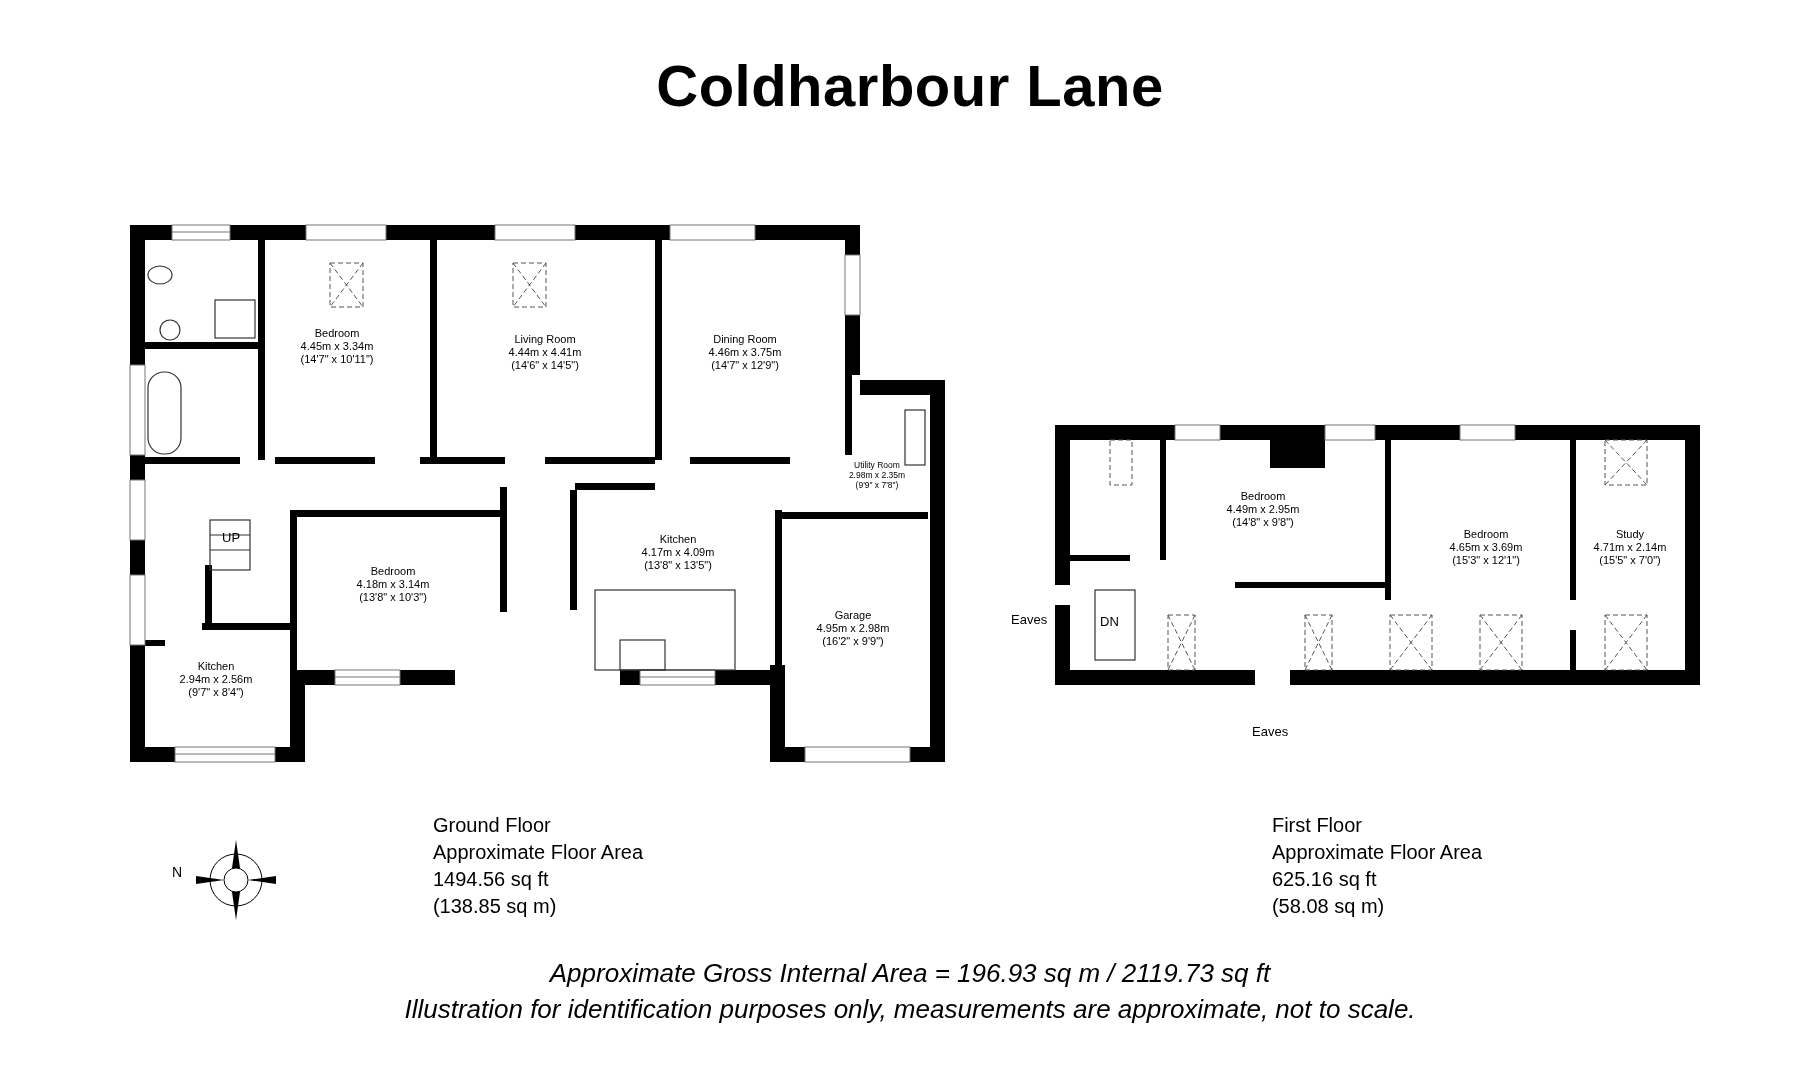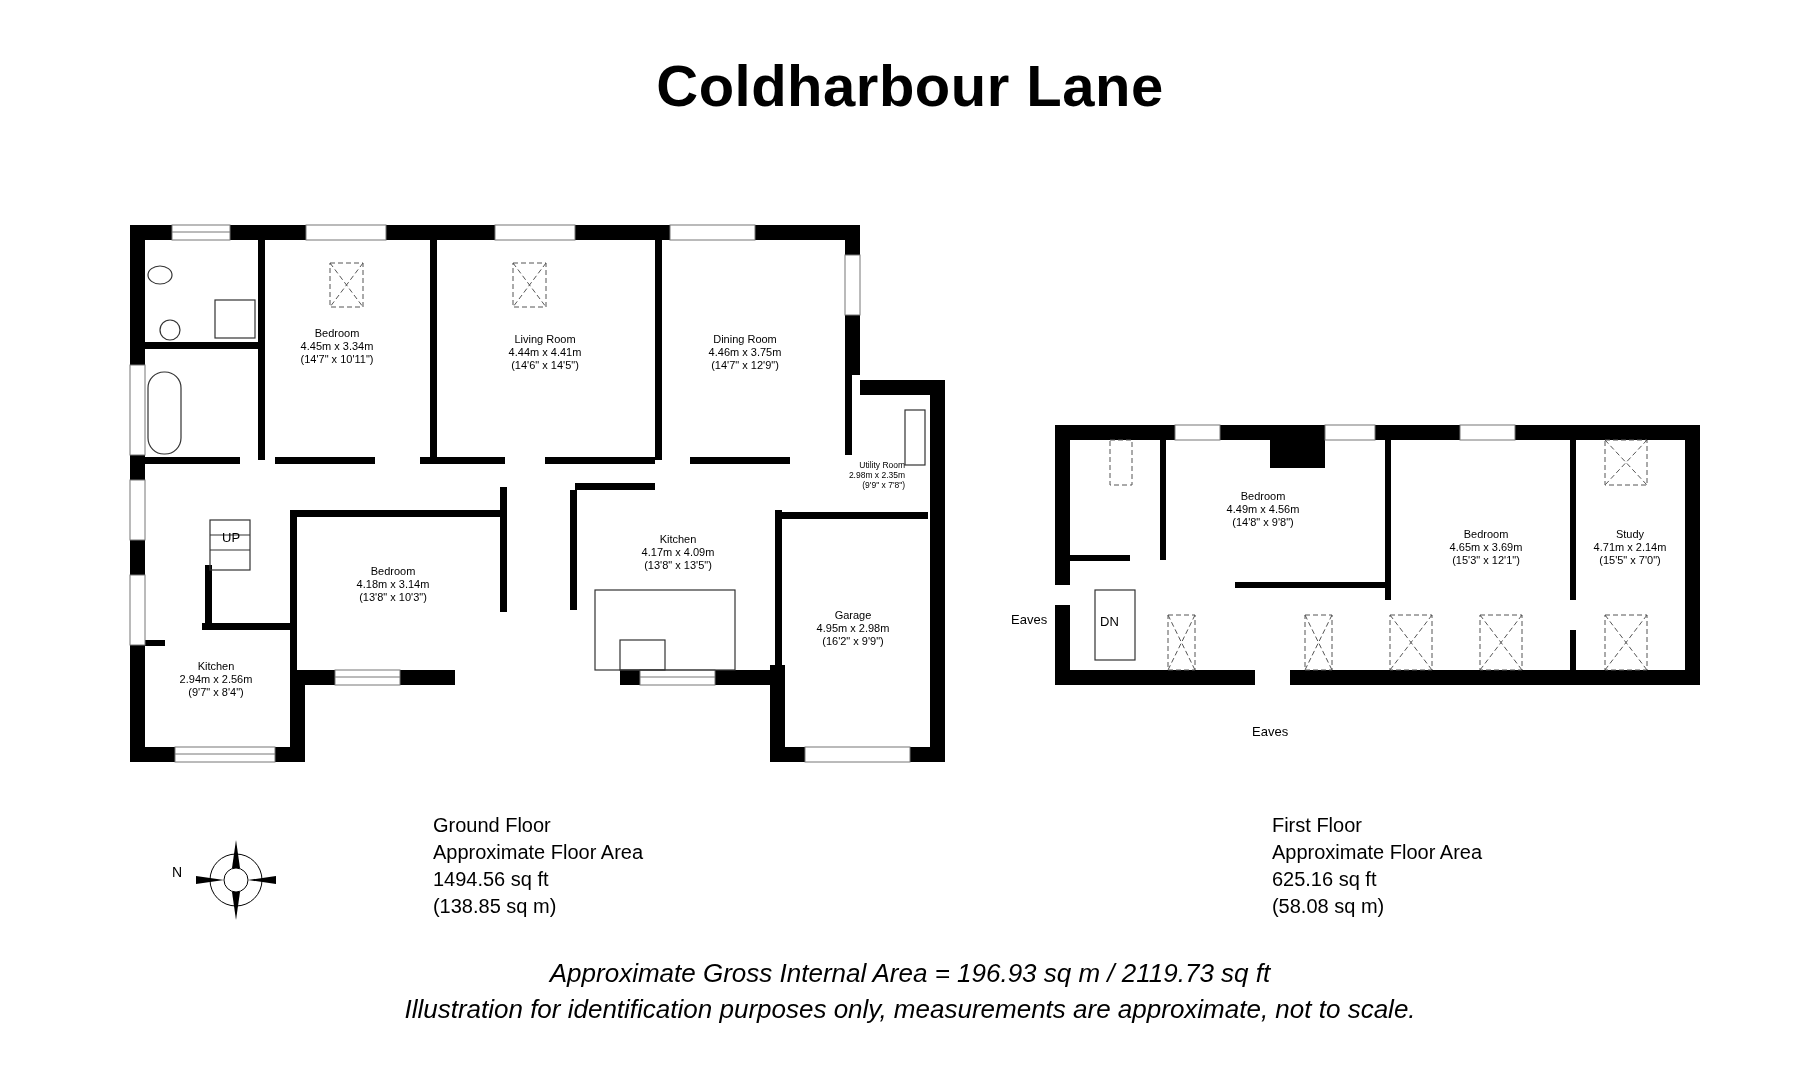--- a/index.html
+++ b/index.html
@@ -1,20 +1,20 @@
 <!DOCTYPE html>
 <html><head>
 <meta charset="utf-8">
 <style>
   html,body{margin:0;padding:0;background:#ffffff;}
   body{width:1820px;height:1080px;position:relative;overflow:hidden;font-family:"Liberation Sans",sans-serif;color:#000;}
   .title{position:absolute;left:0;width:1820px;top:52px;text-align:center;font-size:58px;font-weight:bold;letter-spacing:0.5px;}
   svg.plan{position:absolute;left:0;top:0;}
   .room-label{position:absolute;text-align:center;line-height:1.2;font-size:11px;white-space:nowrap;transform:translateX(-50%);}
-  .room-label.small{font-size:8.5px;text-align:right;}
+  .room-label.small{font-size:8.5px;}
   .floor-label{position:absolute;text-align:left;font-size:20px;line-height:27px;transform:translateX(-50%);white-space:nowrap;}
   .text-note{position:absolute;font-size:13px;margin-top:32px;}
   .footer{position:absolute;left:0;width:1820px;text-align:center;font-size:26px;line-height:36px;font-style:italic;}
   .compass-n{position:absolute;font-size:14px;}
 </style>
 </head>
 <body>
 
 <div class="title">Coldharbour Lane</div>
 
@@ -186,21 +186,21 @@
 </div>
 <div class="room-label" style="left:216px;top:660px">
   <div>Kitchen</div>
   <div>2.94m x 2.56m</div>
   <div>(9'7" x 8'4")</div>
 </div>
 <div class="text-note" style="left:222px;top:498px">UP</div>
 
 <div class="room-label" style="left:1263px;top:490px">
   <div>Bedroom</div>
-  <div>4.49m x 4.56m</div>
+  <div>4.49m x 2.95m</div>
   <div>(14'8" x 9'8")</div>
 </div>
 <div class="room-label" style="left:1486px;top:528px">
   <div>Bedroom</div>
   <div>4.65m x 3.69m</div>
   <div>(15'3" x 12'1")</div>
 </div>
 <div class="room-label" style="left:1630px;top:528px">
   <div>Study</div>
   <div>4.71m x 2.14m</div>

